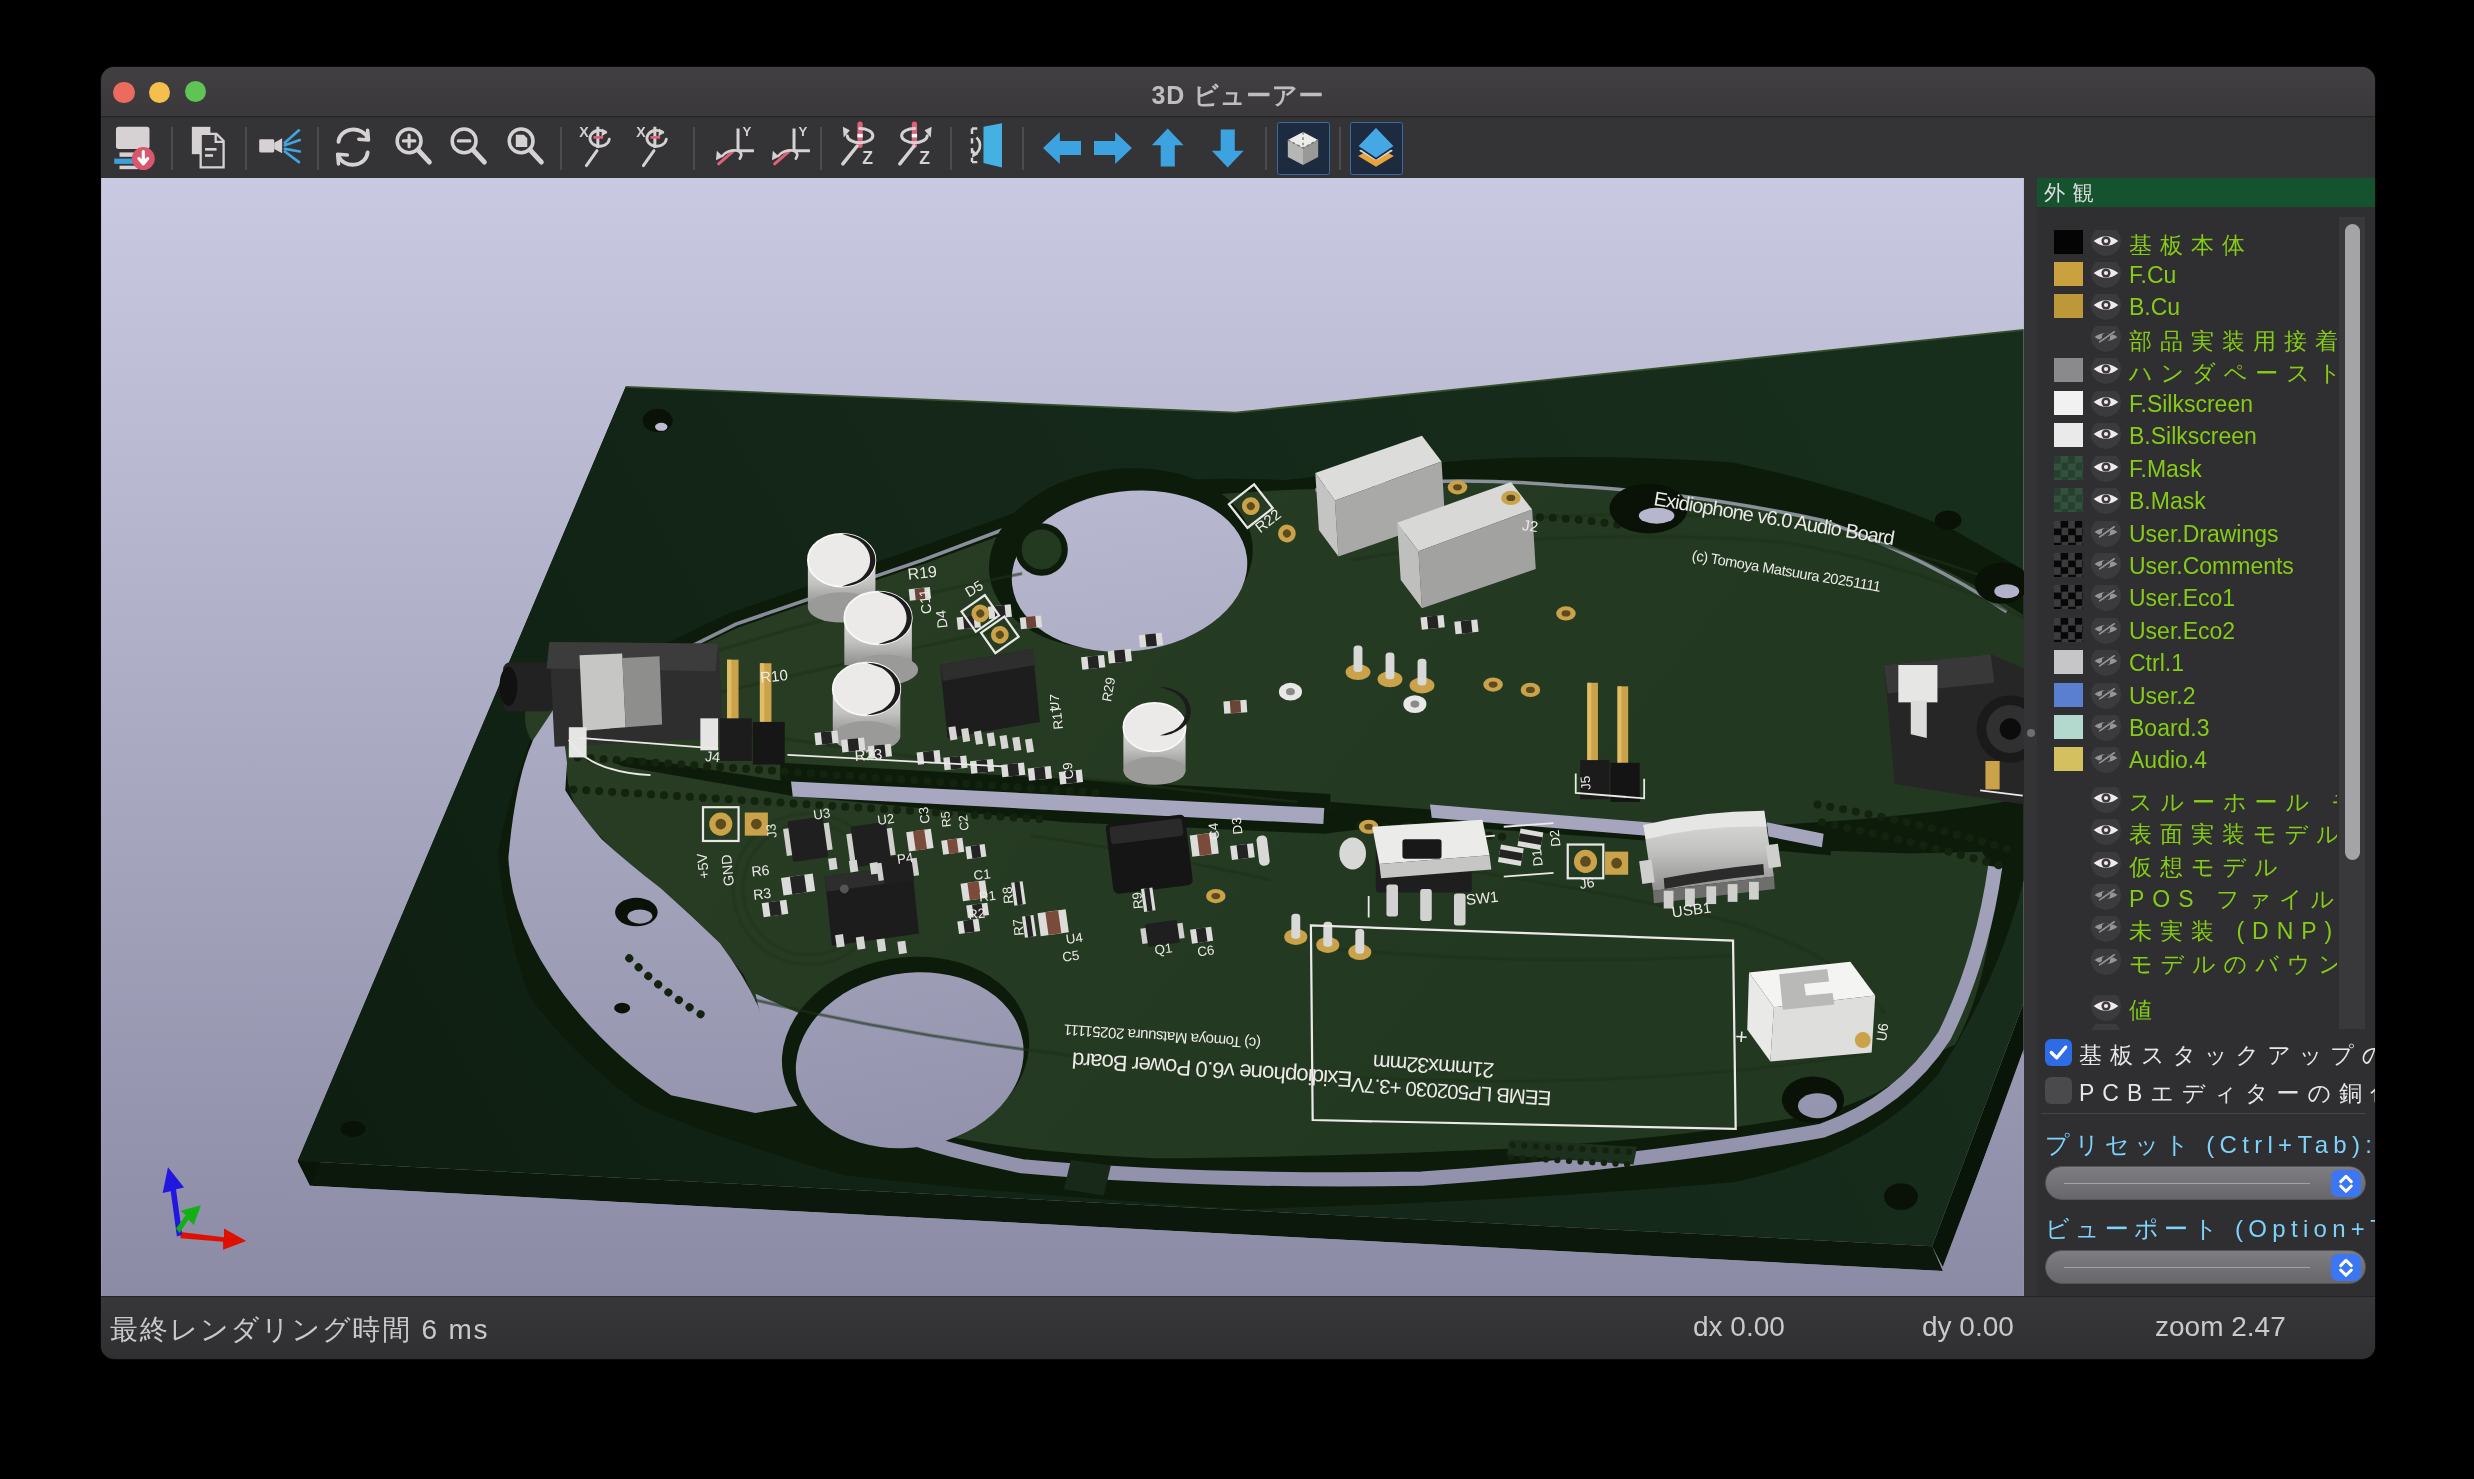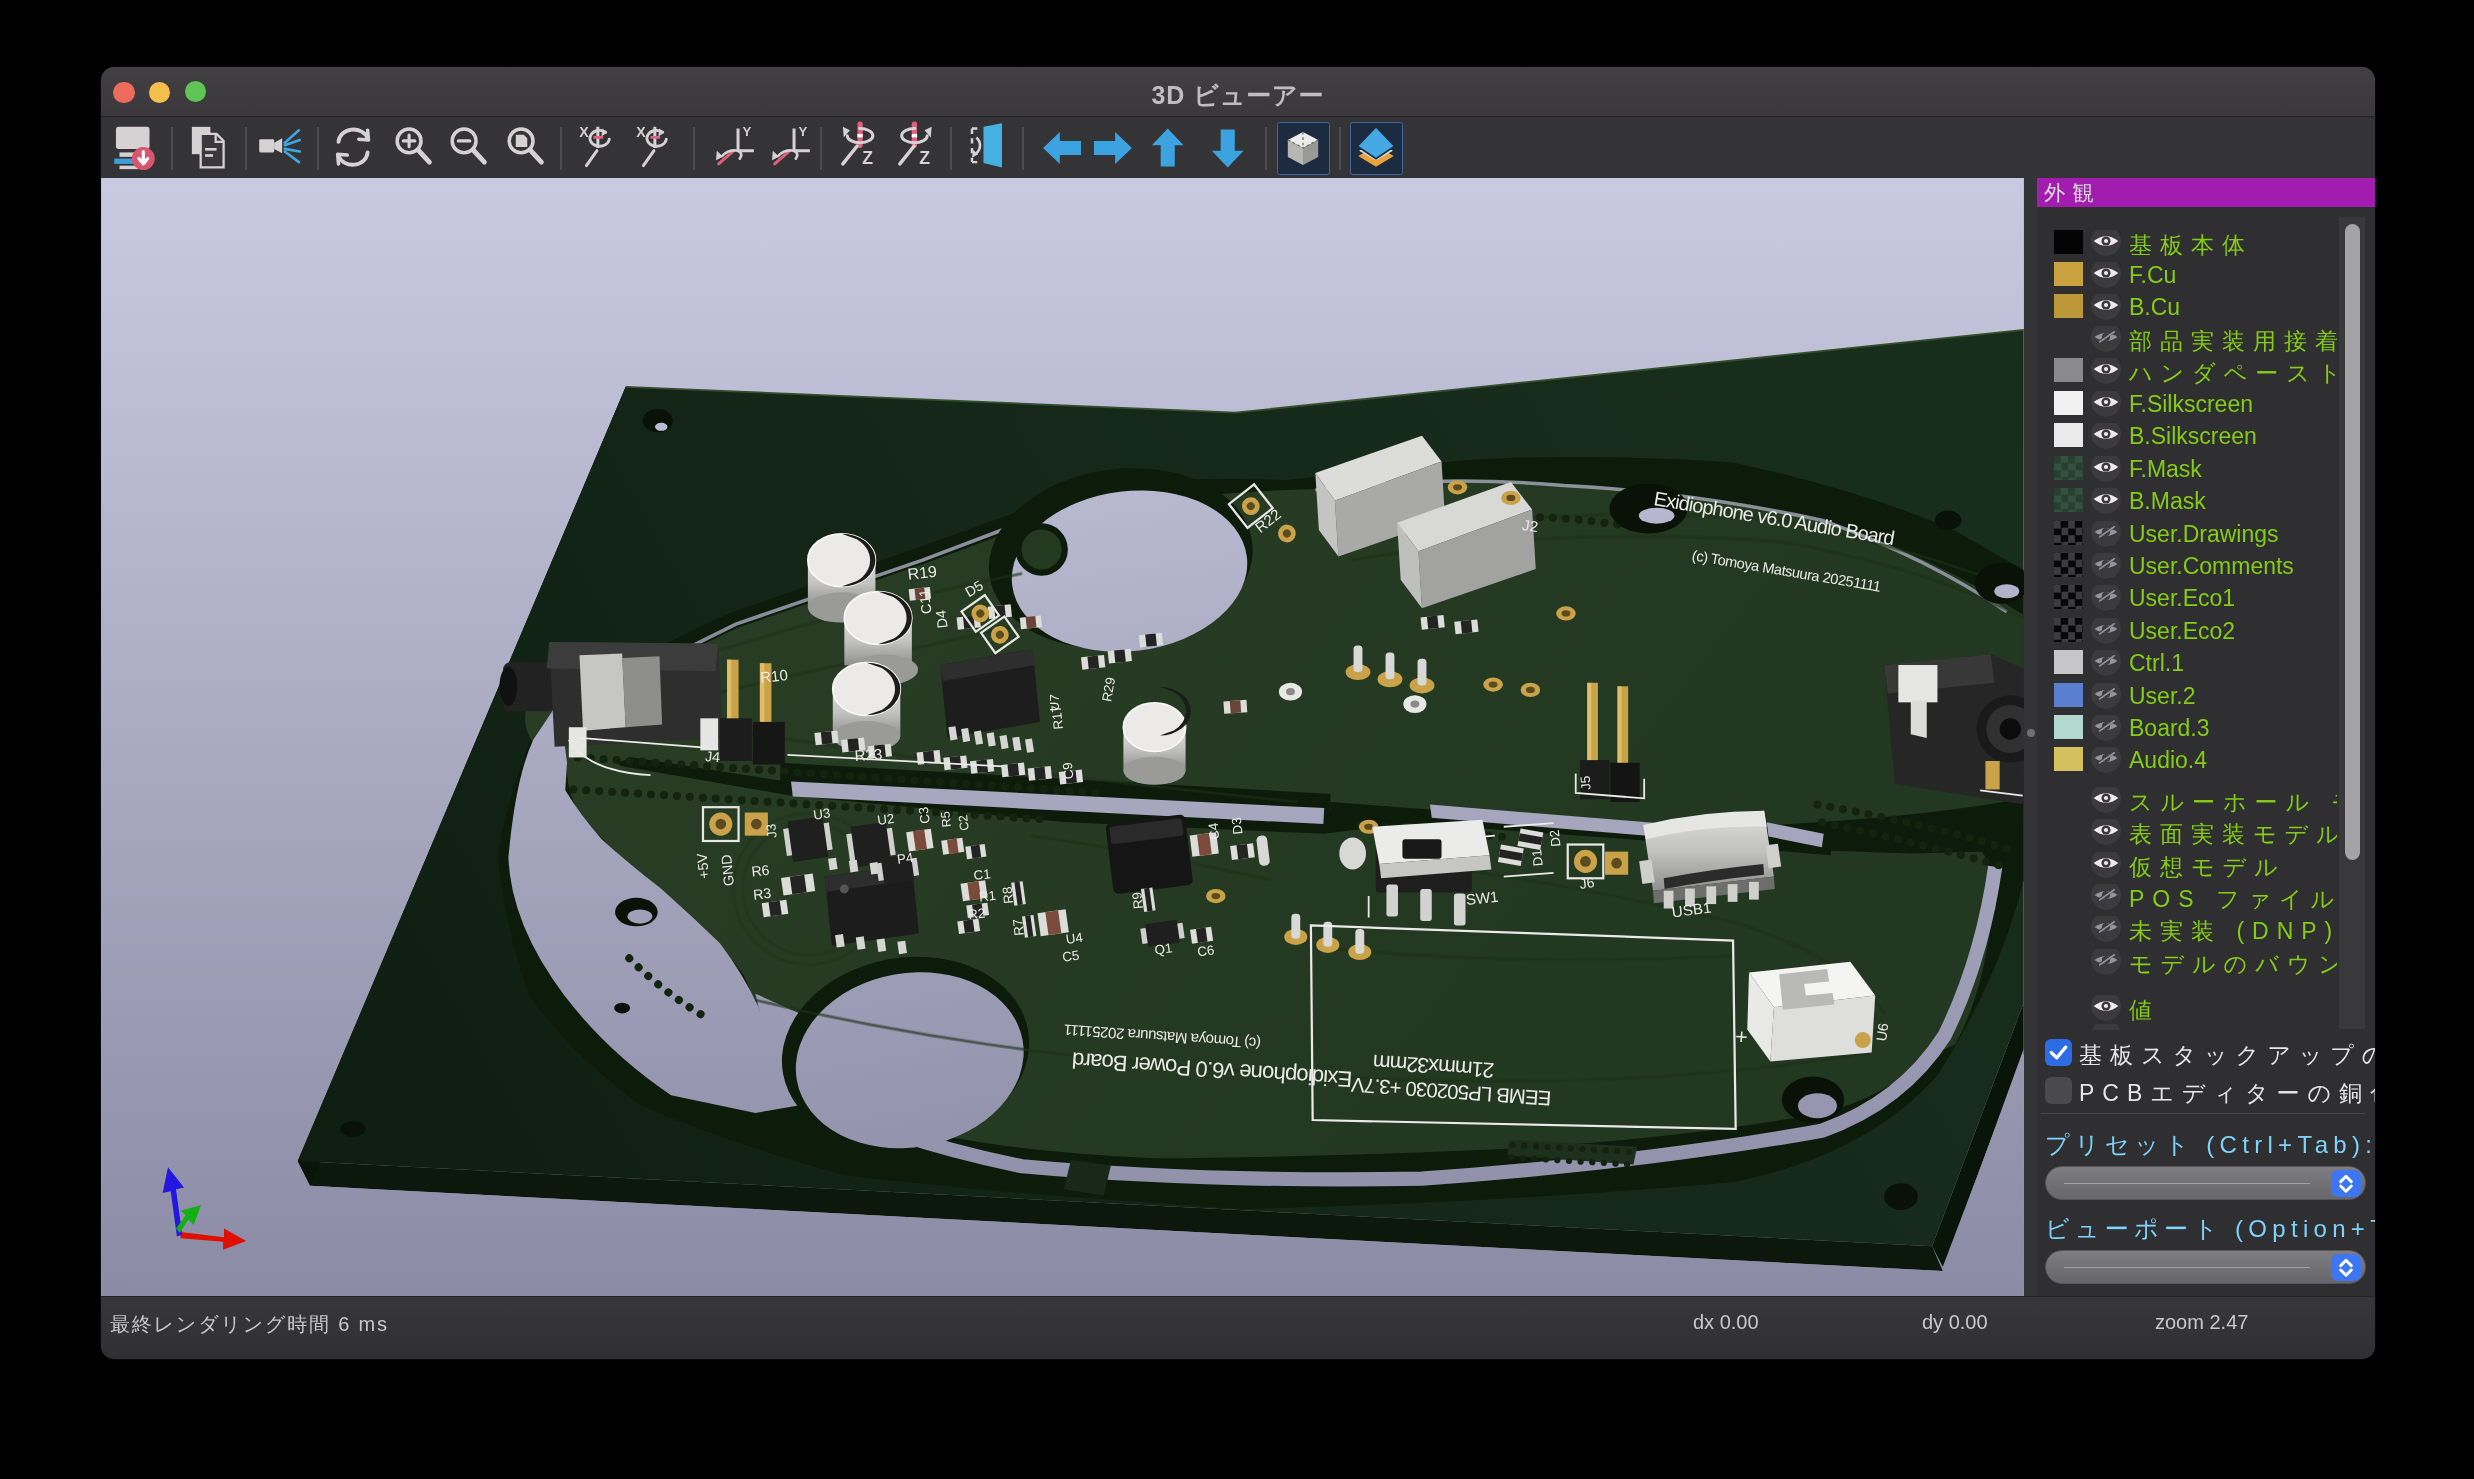--- a/index.html
+++ b/index.html
@@ -7,36 +7,36 @@
 .tl{position:absolute;top:15px;width:21.3px;height:21.3px;border-radius:50%}
 #title{position:absolute;left:0;right:0;top:11.6px;text-align:center;font-size:25px;font-weight:700;color:#bebdbf;letter-spacing:0.9px}
 #toolbar{position:absolute;left:0;top:51px;width:100%;height:60px;background:#343335}
 .sep{position:absolute;top:9px;width:1.8px;height:43px;background:#4c4b4d}
 .ticon{position:absolute;top:0;height:60px}
 .tbtn{position:absolute;top:3.6px;width:53px;height:53px;background:#1d2b40;border:1.8px solid #40689c;border-radius:2.7px}
 #viewport{position:absolute;left:0;top:111px;width:1923px;height:1118px;background:#a9a9c4}
 #splitter{position:absolute;left:1923px;top:111px;width:13.3px;height:1118px;background:#343335}
 #splitter .knob{position:absolute;left:2.7px;top:551px;width:8px;height:8px;border-radius:50%;background:#6f6e70}
 #panel{position:absolute;left:1936px;top:111px;width:338px;height:1118px;background:#2f2e30;overflow:hidden}
-#phead{position:absolute;left:0;top:0;width:100%;height:29px;background:#a21caf;color:#dddcde;font-size:21.3px;padding-left:7.1px;line-height:30px;letter-spacing:7.1px}
+#phead{position:absolute;left:0;top:0;width:100%;height:29px;background:#14532d;color:#dddcde;font-size:21.3px;padding-left:7.1px;line-height:30px;letter-spacing:7.1px}
 .prow{position:absolute;left:0;height:32px;width:300px;overflow:hidden}
 .sw{position:absolute;left:17px;top:0;width:29px;height:24px}
 .eye{position:absolute;left:54px;top:-3.6px;width:30px;height:30px}
 .plbl{position:absolute;left:92px;top:0;font-size:23px;color:#84cc16;white-space:nowrap}
 .jp{letter-spacing:8px}
 #scrolltrack{position:absolute;left:302px;top:39px;width:26px;height:812px;background:#39383a}
 #scrollthumb{position:absolute;left:308px;top:46px;width:15px;height:636px;background:#a4a3a5;border-radius:8px}
 .chk{position:absolute;left:8px;width:27px;height:27px;border-radius:6.2px}
 .chklbl{position:absolute;left:42px;font-size:23px;color:#e6e5e7;white-space:nowrap}
 .ddlbl{position:absolute;left:8px;font-size:24px;color:#7dd3fc;white-space:nowrap}
 .dd{position:absolute;left:8px;width:321px;height:34px;border-radius:17px;background:linear-gradient(#7e7e82,#67676b);border:0.9px solid #555557}
 .dd .line{position:absolute;left:18px;right:55px;top:16px;height:0.9px;background:#a2a2a5}
 .dd .step{position:absolute;right:3.6px;top:2.7px;width:30px;height:27.6px;border-radius:7.1px;background:#3c76f2}
 #statusbar{position:absolute;left:0;top:1229px;width:100%;height:62px;background:linear-gradient(#373638,#302f31);border-top:0.9px solid #242325}
-.st{position:absolute;top:14.2px;font-size:20px;color:#c9c8ca;white-space:nowrap}
+.st{position:absolute;top:14.2px;font-size:28px;color:#c9c8ca;white-space:nowrap}
 </style></head>
 <body>
 <div id="win">
   <div id="titlebar">
     <div class="tl" style="left:12.4px;background:#ed6b5e"></div>
     <div class="tl" style="left:48px;background:#f5bf4e"></div>
     <div class="tl" style="left:84px;top:14.2px;background:#5fc454"></div>
     <div id="title">3D ビューアー</div>
   </div>
   <div id="toolbar">

